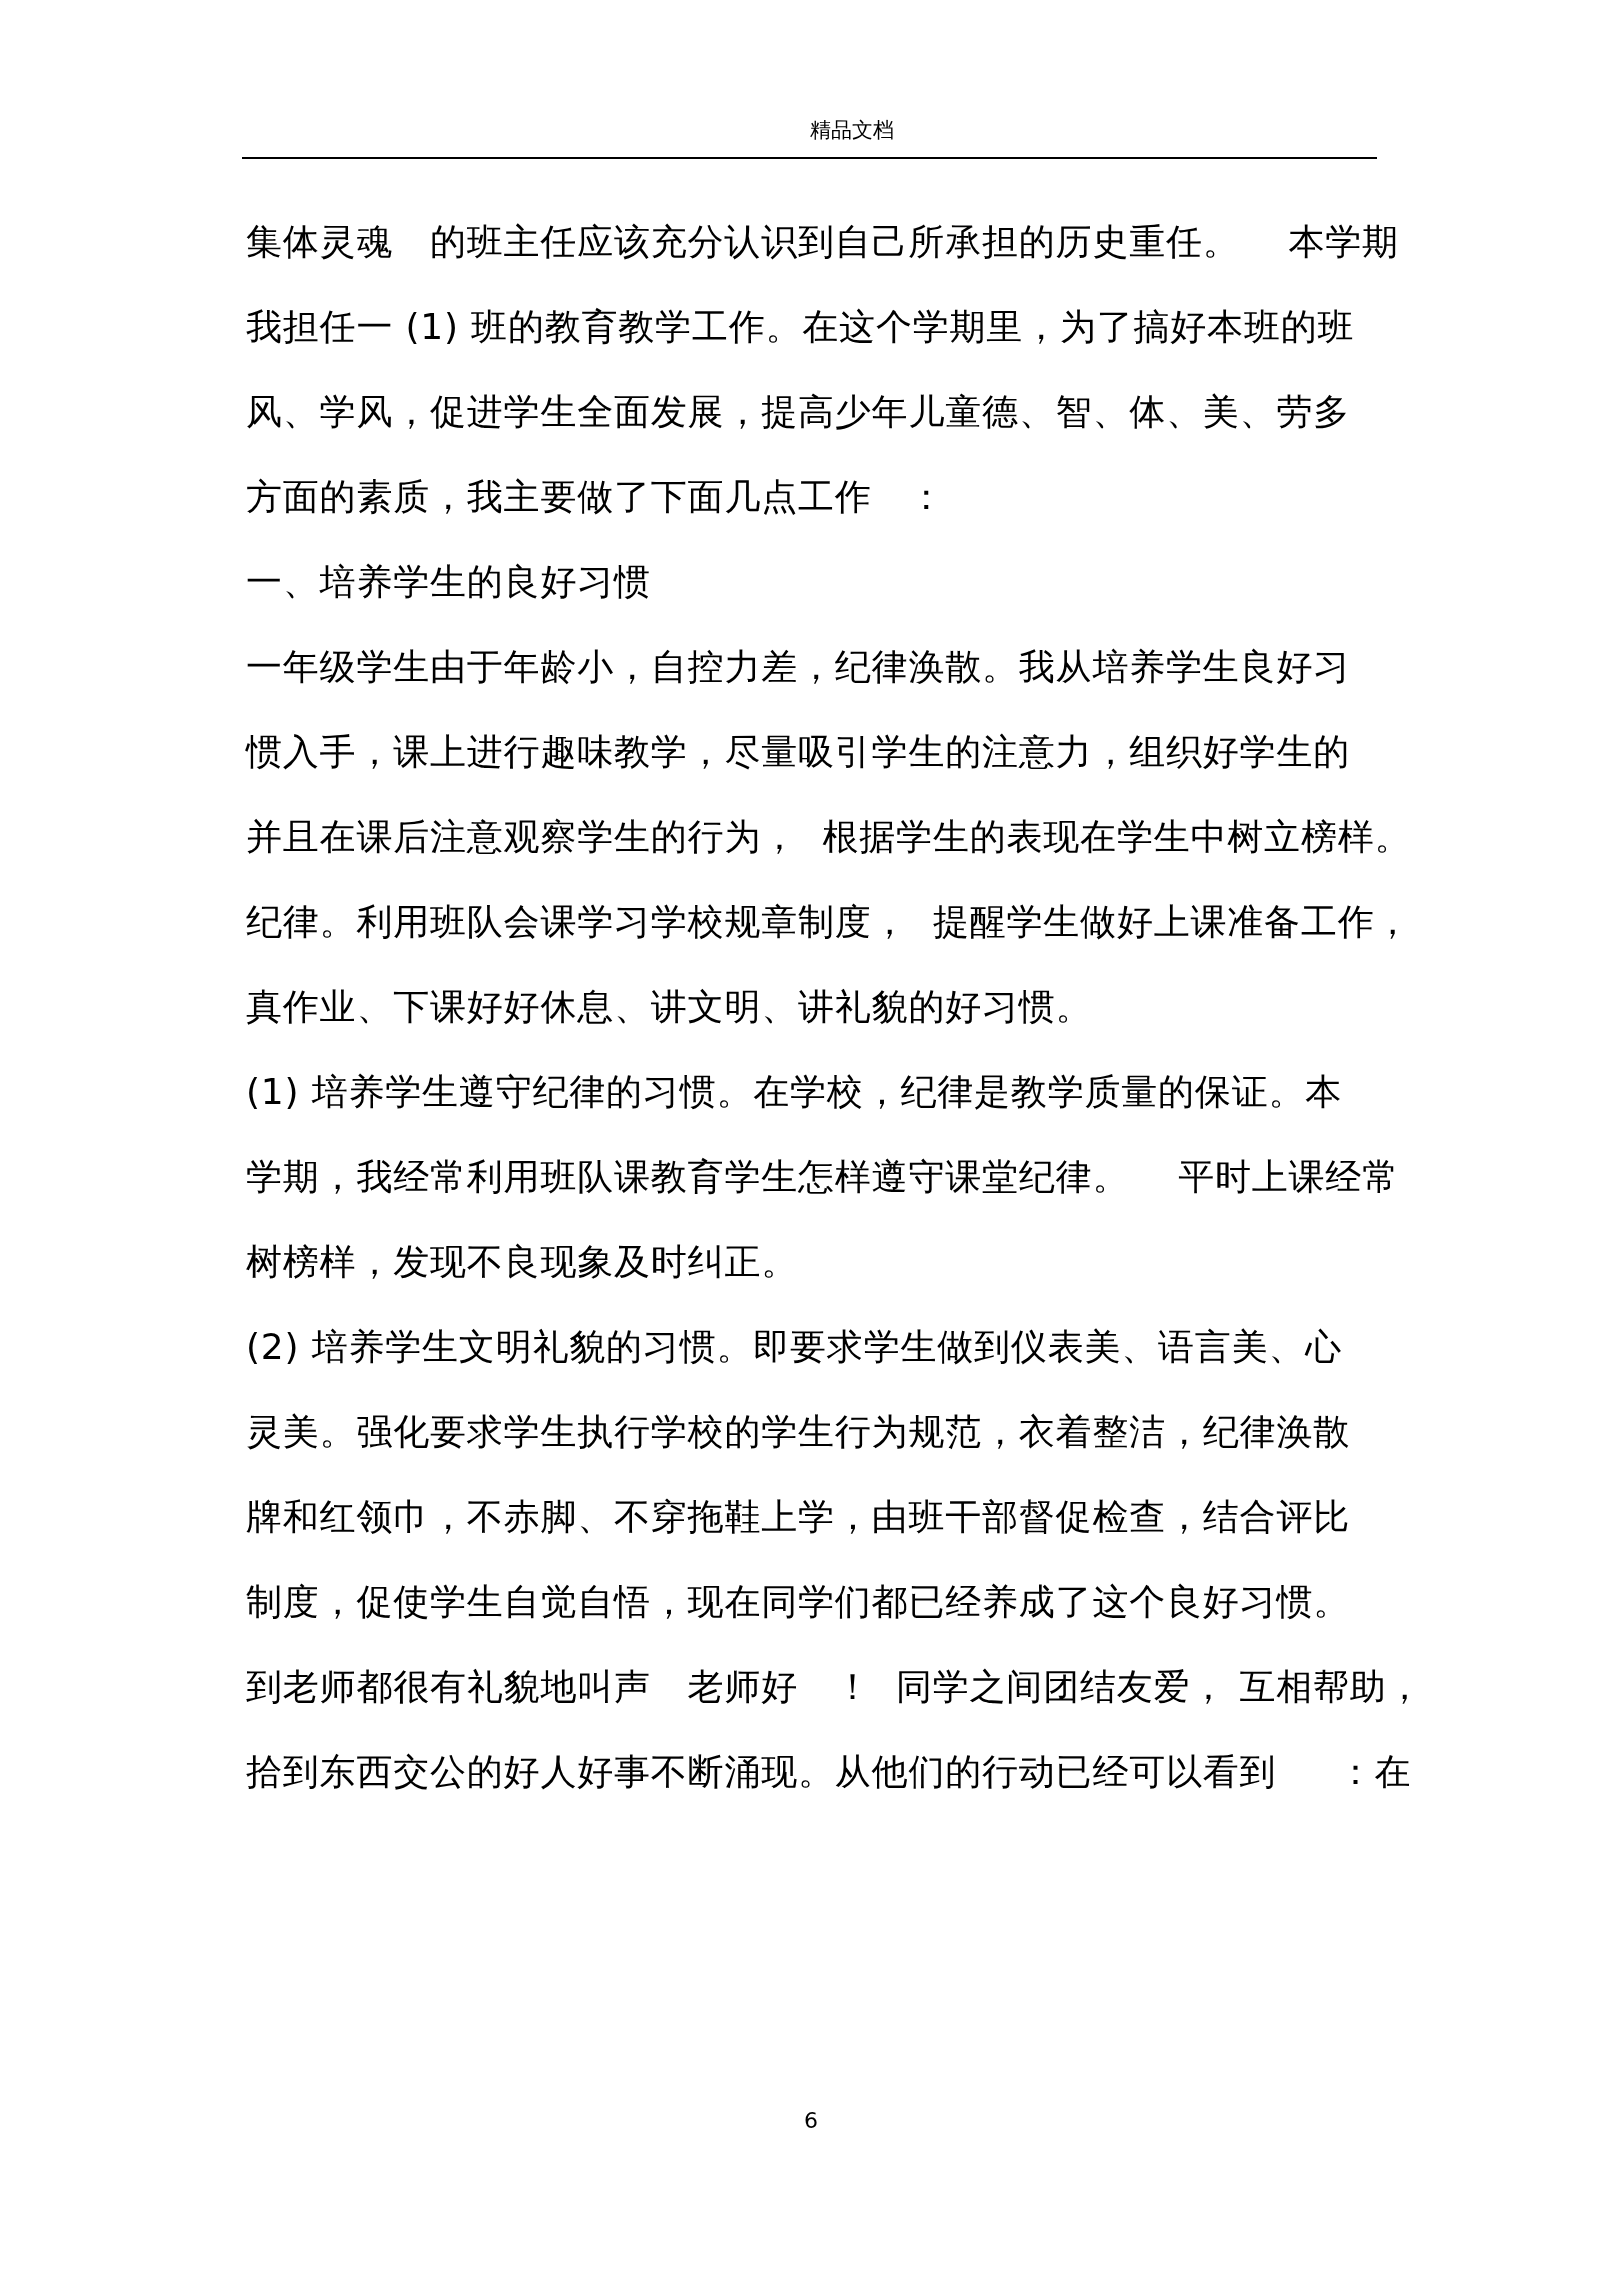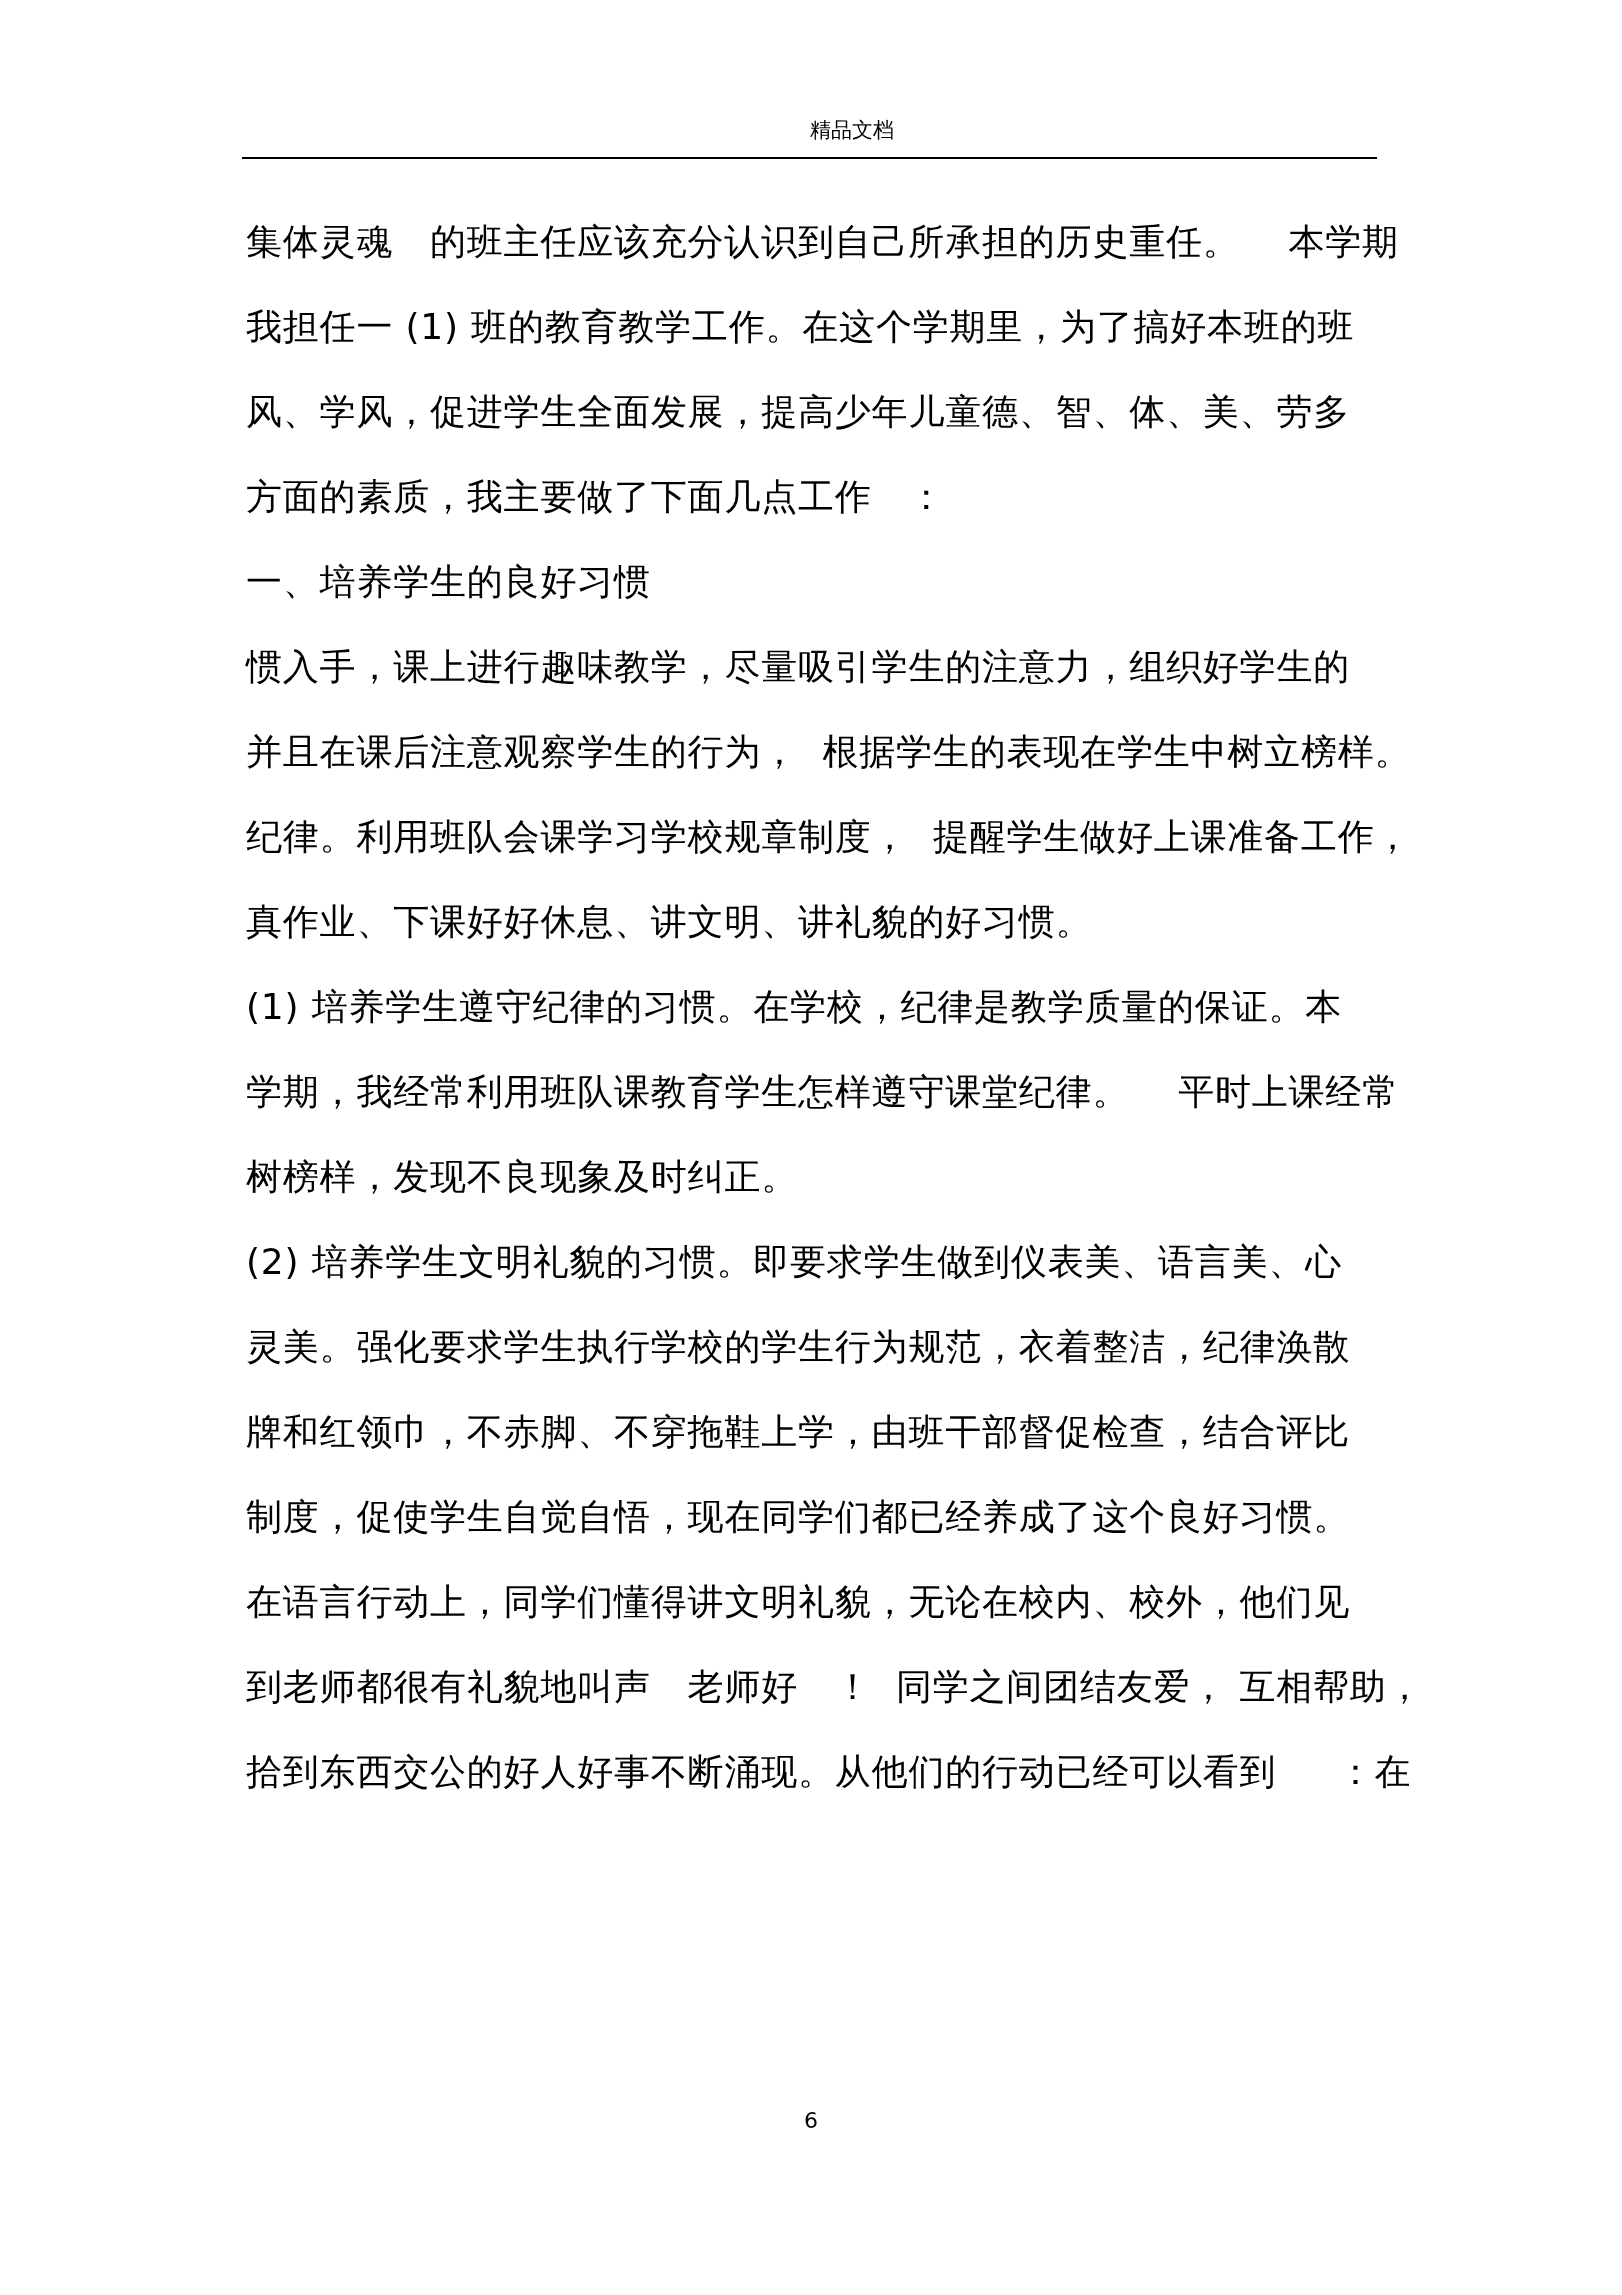--- a/index.html
+++ b/index.html
@@ -74,32 +74,32 @@
   <div class="running-header">精品文档</div>
 
   <div class="header-rule"></div>
 
   <div class="body-text">
     <span class="line">集体灵魂   的班主任应该充分认识到自己所承担的历史重任。    本学期</span>
     <span class="line">我担任一 (1) 班的教育教学工作。在这个学期里，为了搞好本班的班</span>
     <span class="line">风、学风，促进学生全面发展，提高少年儿童德、智、体、美、劳多</span>
     <span class="line">方面的素质，我主要做了下面几点工作   ：</span>
     <span class="line">一、培养学生的良好习惯</span>
+    <span class="line">一年级学生由于年龄小，自控力差，纪律涣散。我从培养学生良好习</span>
     <span class="line">惯入手，课上进行趣味教学，尽量吸引学生的注意力，组织好学生的</span>
     <span class="line">并且在课后注意观察学生的行为，  根据学生的表现在学生中树立榜样。</span>
     <span class="line">纪律。利用班队会课学习学校规章制度，  提醒学生做好上课准备工作，</span>
     <span class="line">真作业、下课好好休息、讲文明、讲礼貌的好习惯。</span>
     <span class="line">(1) 培养学生遵守纪律的习惯。在学校，纪律是教学质量的保证。本</span>
     <span class="line">学期，我经常利用班队课教育学生怎样遵守课堂纪律。    平时上课经常</span>
     <span class="line">树榜样，发现不良现象及时纠正。</span>
     <span class="line">(2) 培养学生文明礼貌的习惯。即要求学生做到仪表美、语言美、心</span>
     <span class="line">灵美。强化要求学生执行学校的学生行为规范，衣着整洁，纪律涣散</span>
     <span class="line">牌和红领巾，不赤脚、不穿拖鞋上学，由班干部督促检查，结合评比</span>
     <span class="line">制度，促使学生自觉自悟，现在同学们都已经养成了这个良好习惯。</span>
-    <span class="line">在语言行动上，同学们懂得讲文明礼貌，无论在校内、校外，他们见</span>
     <span class="line">到老师都很有礼貌地叫声   老师好   ！  同学之间团结友爱， 互相帮助，</span>
     <span class="line">拾到东西交公的好人好事不断涌现。从他们的行动已经可以看到     ：在</span>
   </div>
 
   <div class="page-number">6</div>
 
 </div>
 
 
 </body></html>

